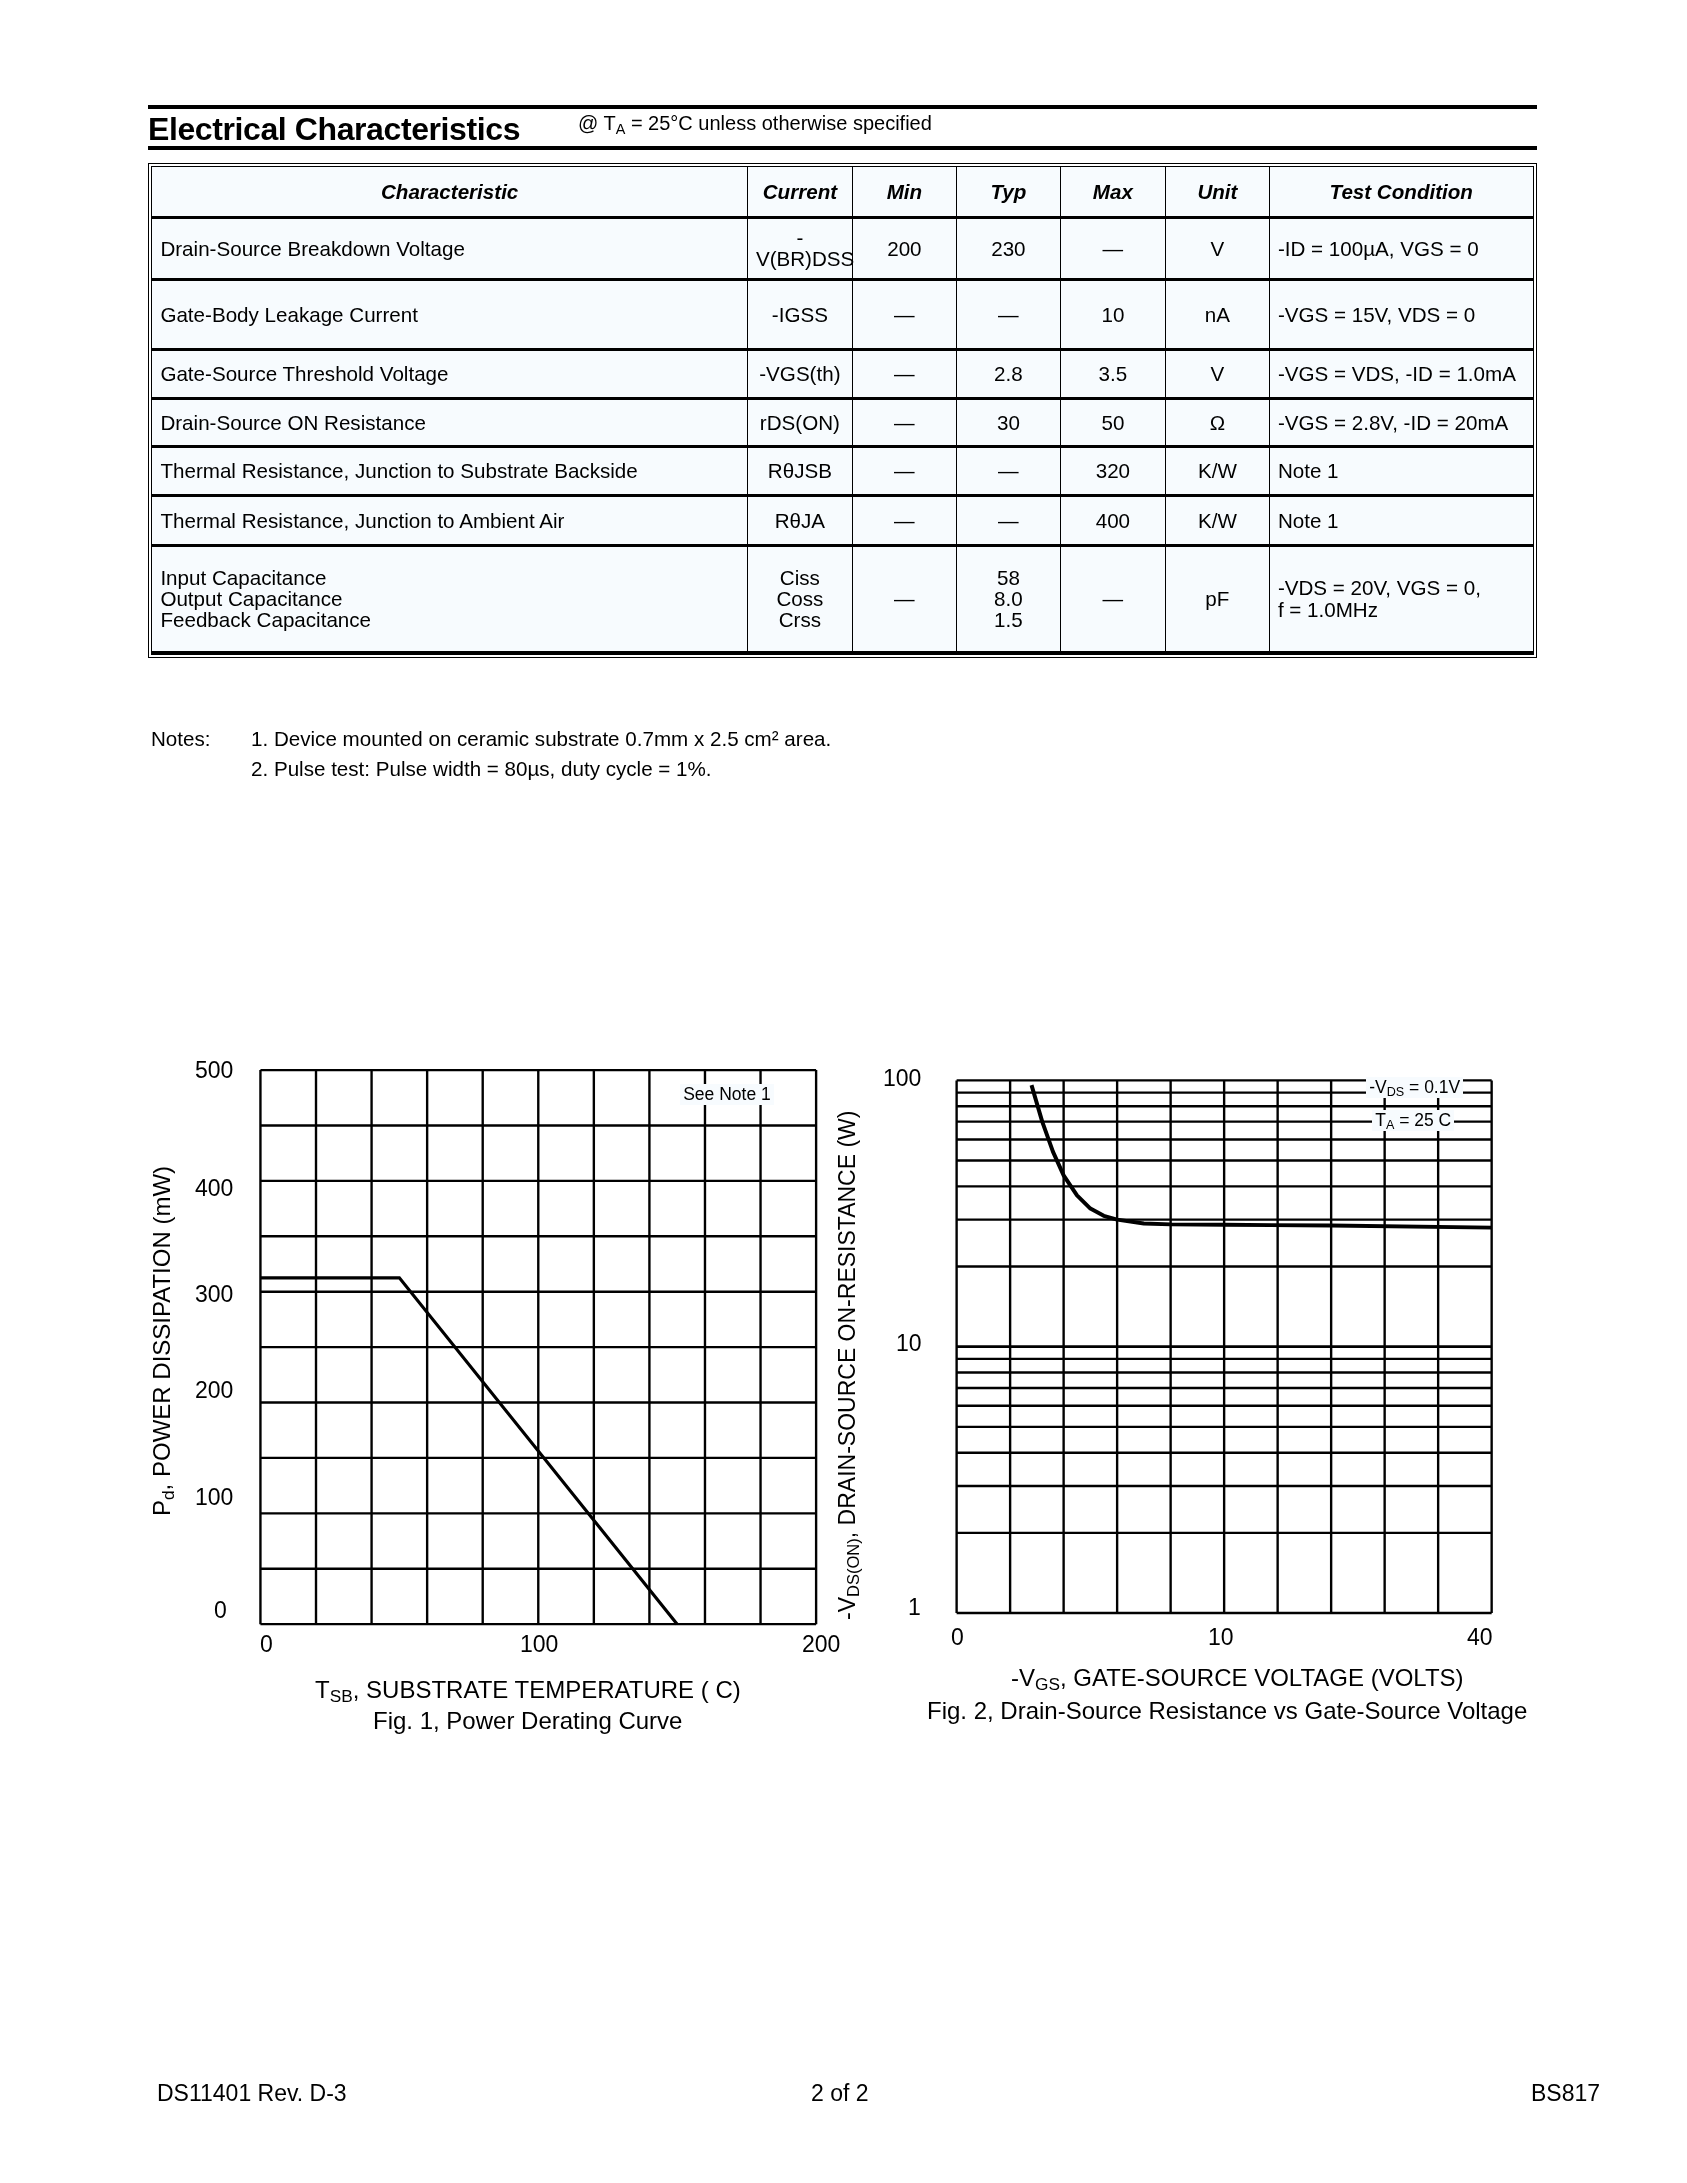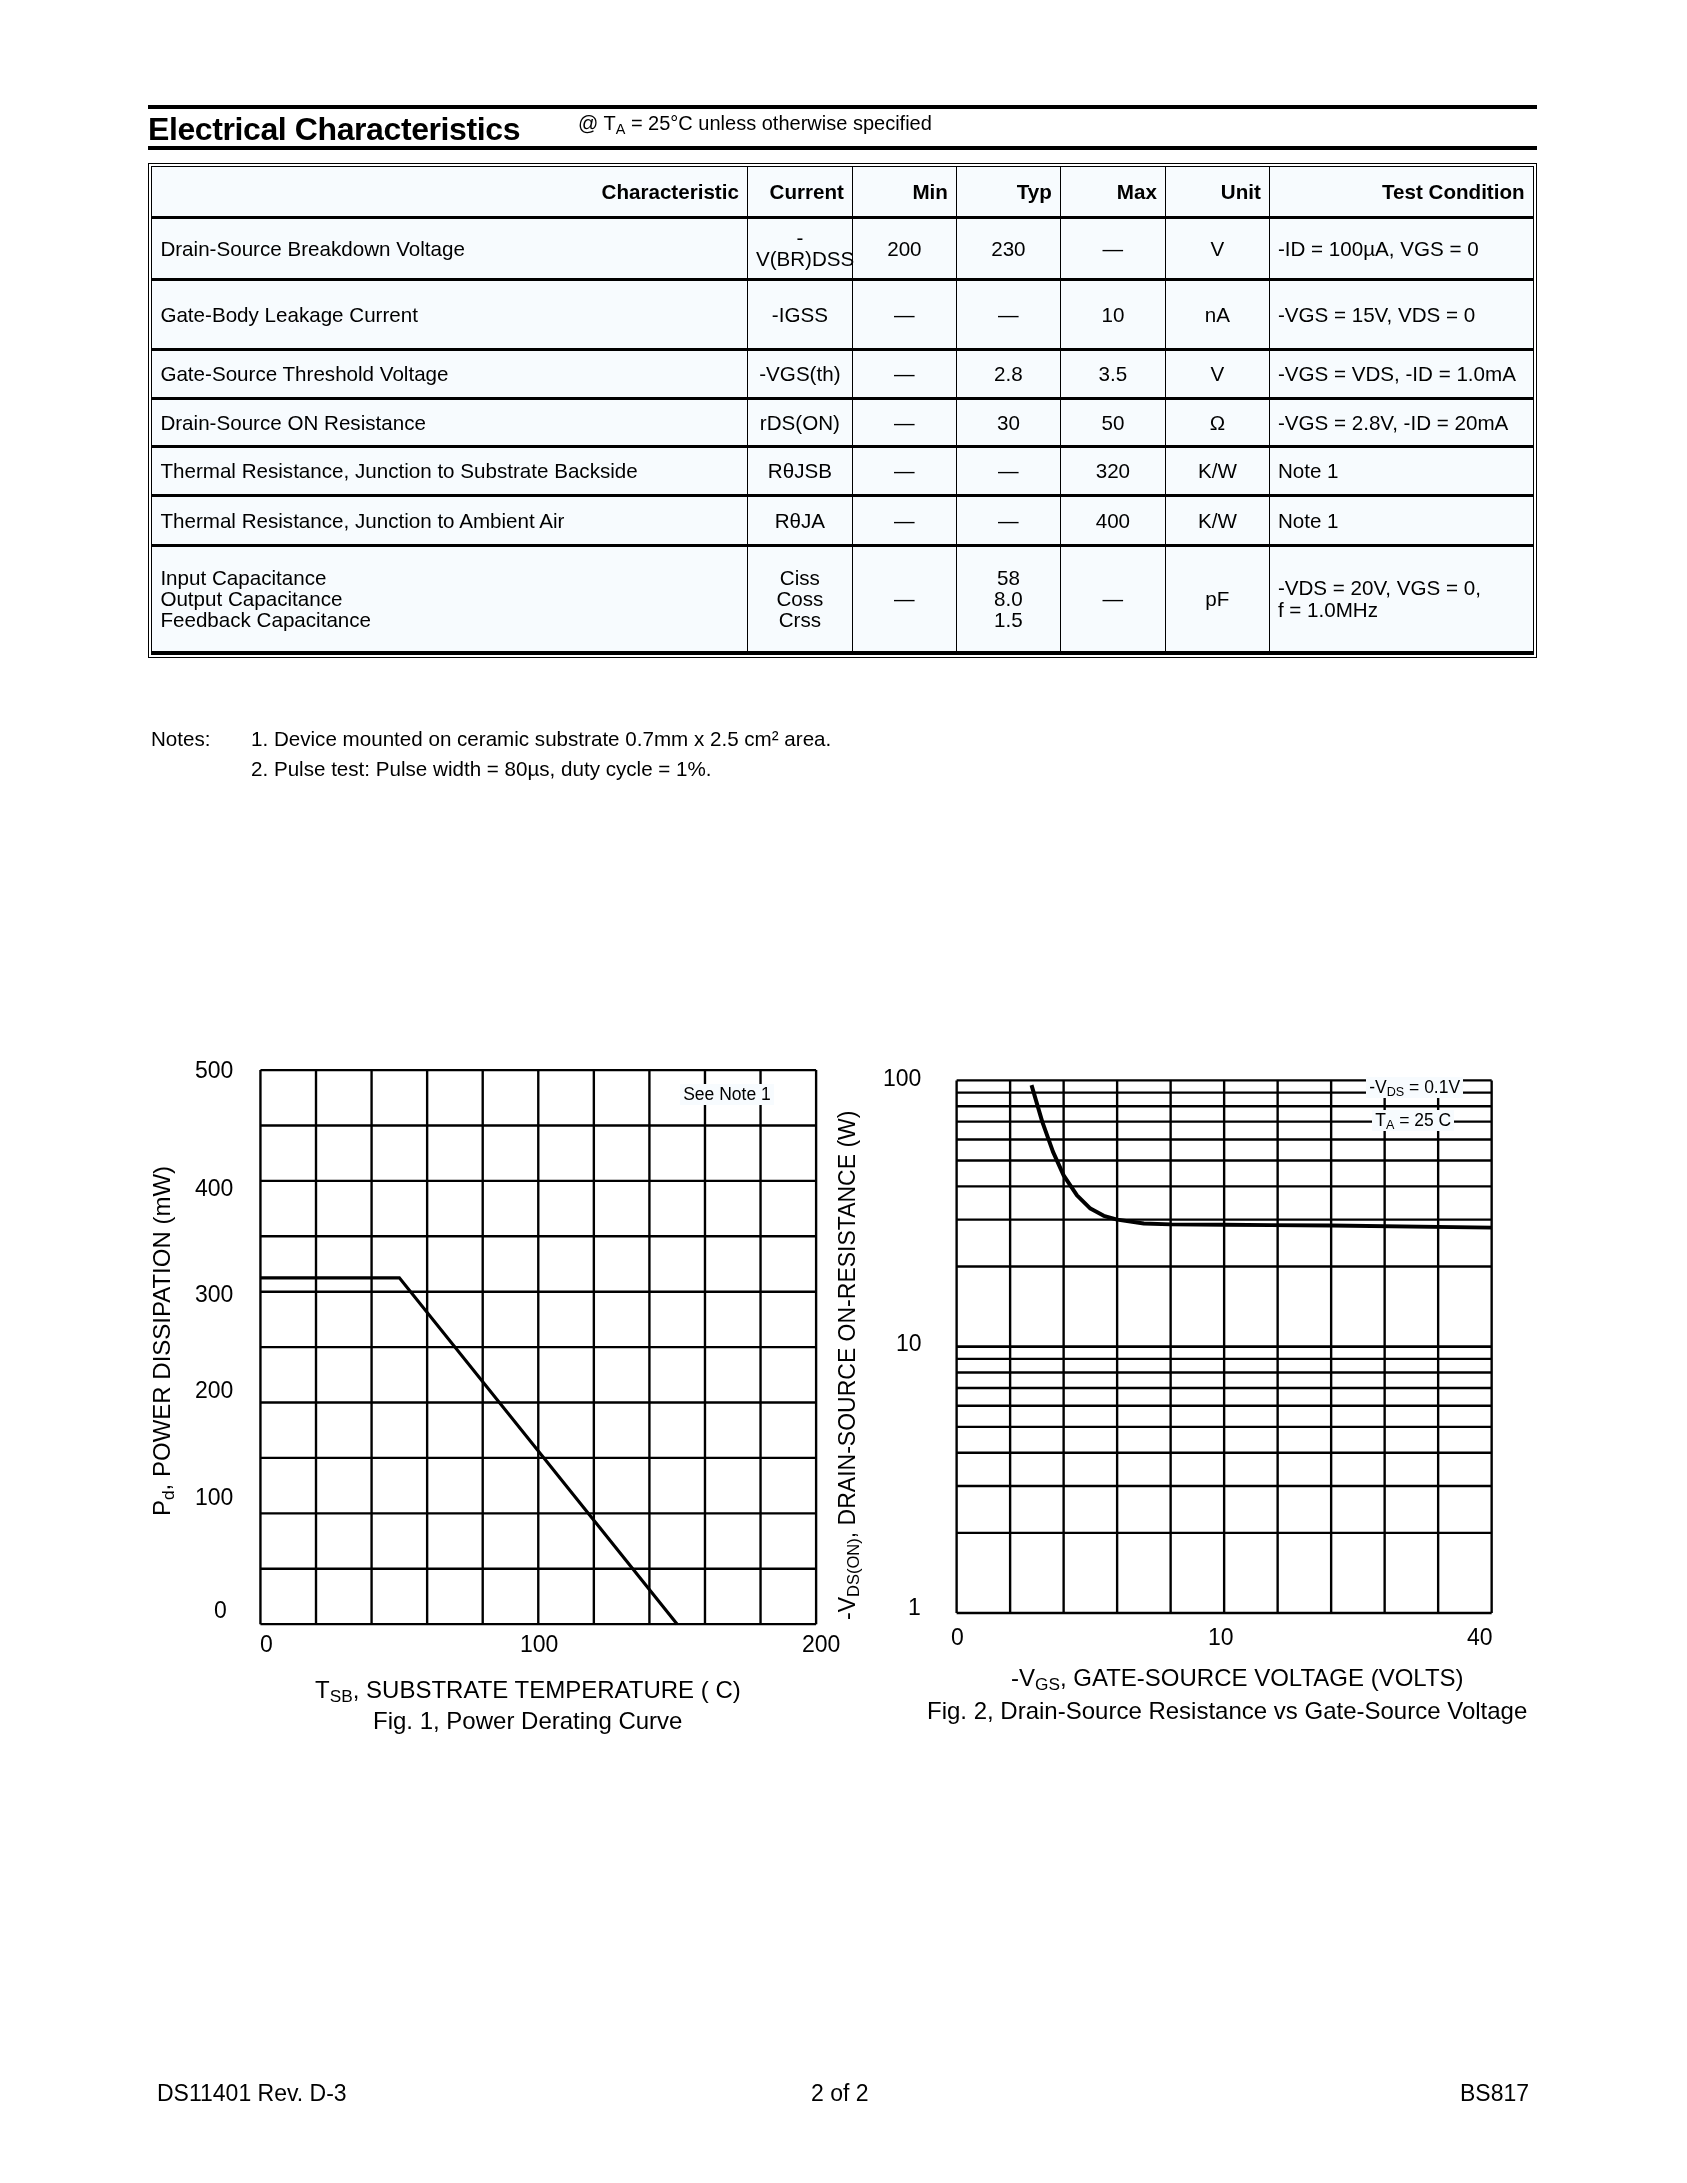--- a/index.html
+++ b/index.html
@@ -9,21 +9,21 @@
   .subheading{position:absolute;left:578px;top:112px;font-size:20px;}
   sub{font-size:0.72em;vertical-align:-0.25em;line-height:0;}
   .tbl{position:absolute;left:148px;top:163px;width:1389px;height:495px;border:1.6px solid #000;box-sizing:border-box;padding:2.4px;}
   .tbl-inner{position:relative;width:100%;height:100%;border:1.6px solid #000;box-sizing:border-box;background:#f7fbfe;}
   table.ec{border-collapse:collapse;width:100%;height:100%;table-layout:fixed;font-size:20.6px;}
   table.ec td, table.ec th{border:1.6px solid #000;padding:0 8px;line-height:21.4px;vertical-align:middle;}
   table.ec tr:first-child th{border-top:none;}
   table.ec tr td:first-child, table.ec tr th:first-child{border-left:none;}
   table.ec tr td:last-child, table.ec tr th:last-child{border-right:none;}
   table.ec tr:last-child td{border-bottom:none;}
-  table.ec th{font-weight:bold;text-align:right;font-size:20.6px;}
+  table.ec th{font-weight:bold;text-align:center;font-size:20.6px;font-style:italic;}
   table.ec tr{border-bottom:3.2px solid #000;}
   .c{text-align:center;}
   .ml{white-space:pre-line;}
   .notes{position:absolute;left:151px;top:724px;font-size:20.6px;line-height:30px;}
   .notes .lbl{position:absolute;left:0;top:0;}
   .notes .n{position:absolute;left:100px;white-space:nowrap;}
   .chart-svg{position:absolute;left:0;top:0;}
   .tick{position:absolute;font-size:23px;}
   .axis-title{position:absolute;font-size:24px;white-space:nowrap;}
   .caption{position:absolute;font-size:24px;white-space:nowrap;}
@@ -239,14 +239,14 @@
 <div class="ylabel" style="left:834px;top:1620px;font-size:23px;">
   <span>-V</span><sub>DS(ON)</sub><span>, DRAIN-SOURCE ON-RESISTANCE (W)</span>
 </div>
 <div class="axis-title" style="left:1011px;top:1664px;">
   <span>-V</span><sub>GS</sub><span>, GATE-SOURCE VOLTAGE (VOLTS)</span>
 </div>
 <div class="caption" style="left:927px;top:1697px;">Fig. 2,  Drain-Source Resistance vs Gate-Source Voltage</div>
 
 <div class="footer" style="left:157px;">DS11401 Rev. D-3</div>
 <div class="footer" style="left:811px;">2 of 2</div>
-<div class="footer" style="left:1460px;text-align:center;">BS817</div>
+<div class="footer" style="left:1531px;text-align:center;">BS817</div>
 
 
 </body></html>

